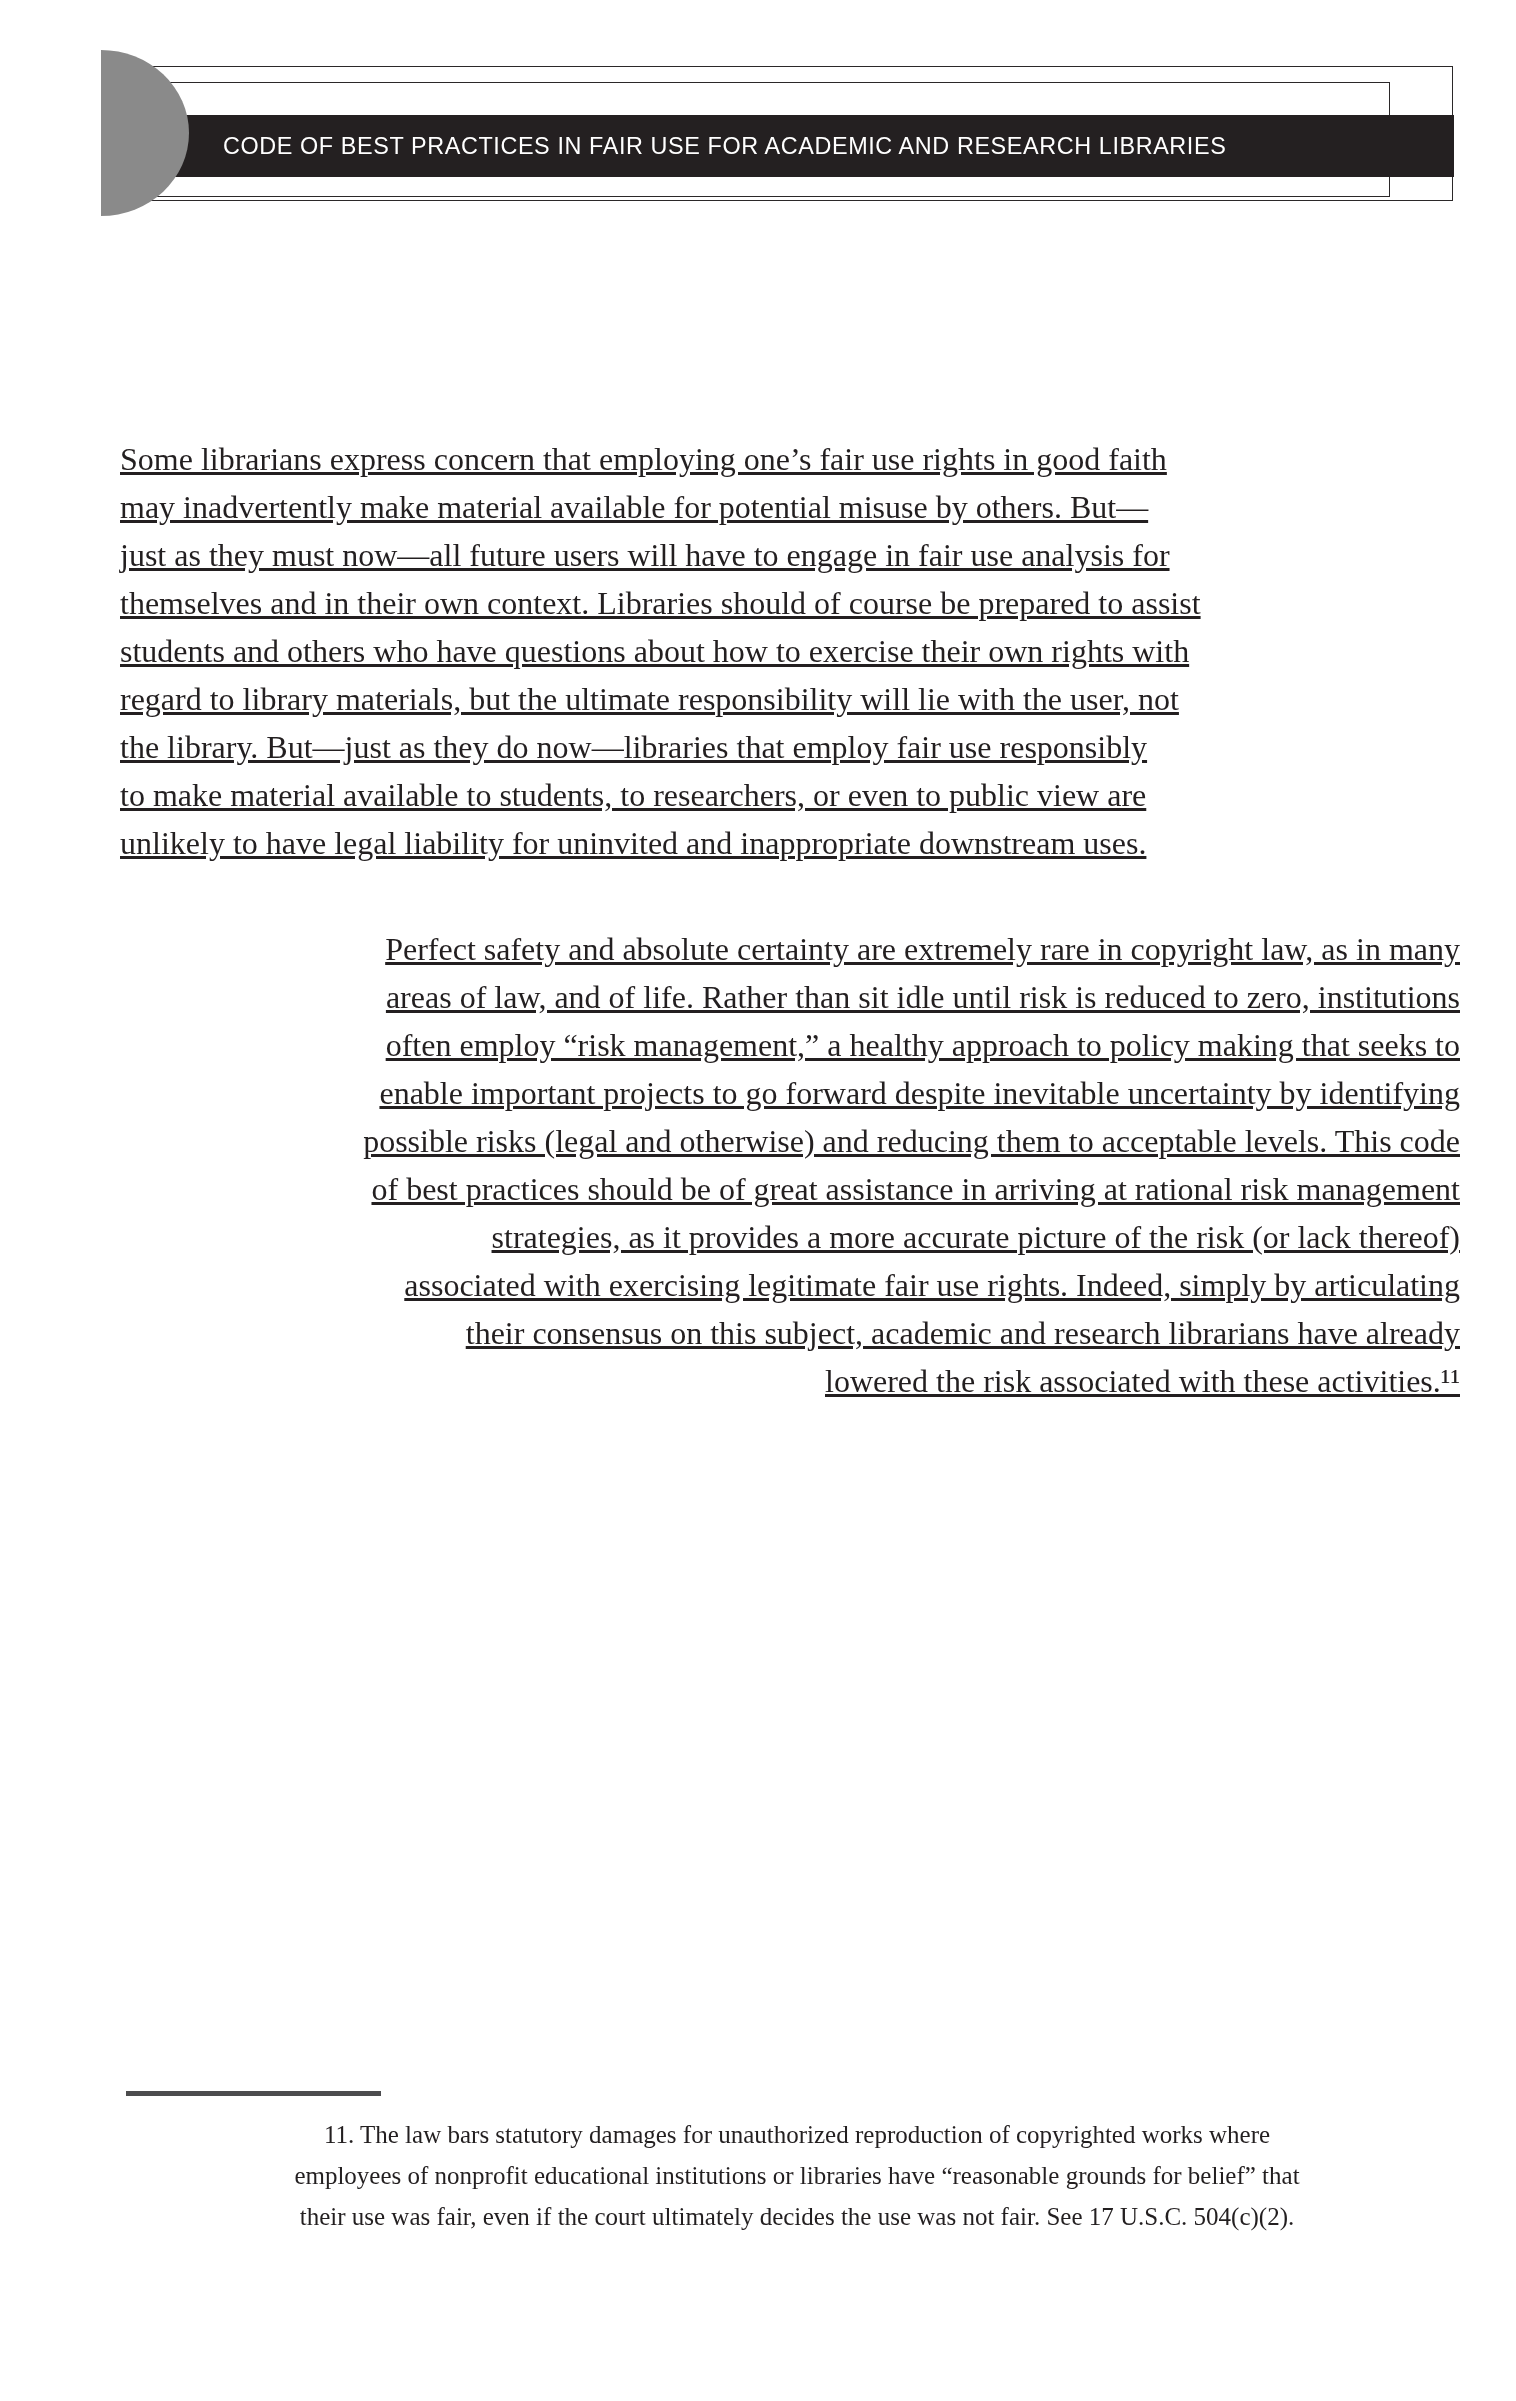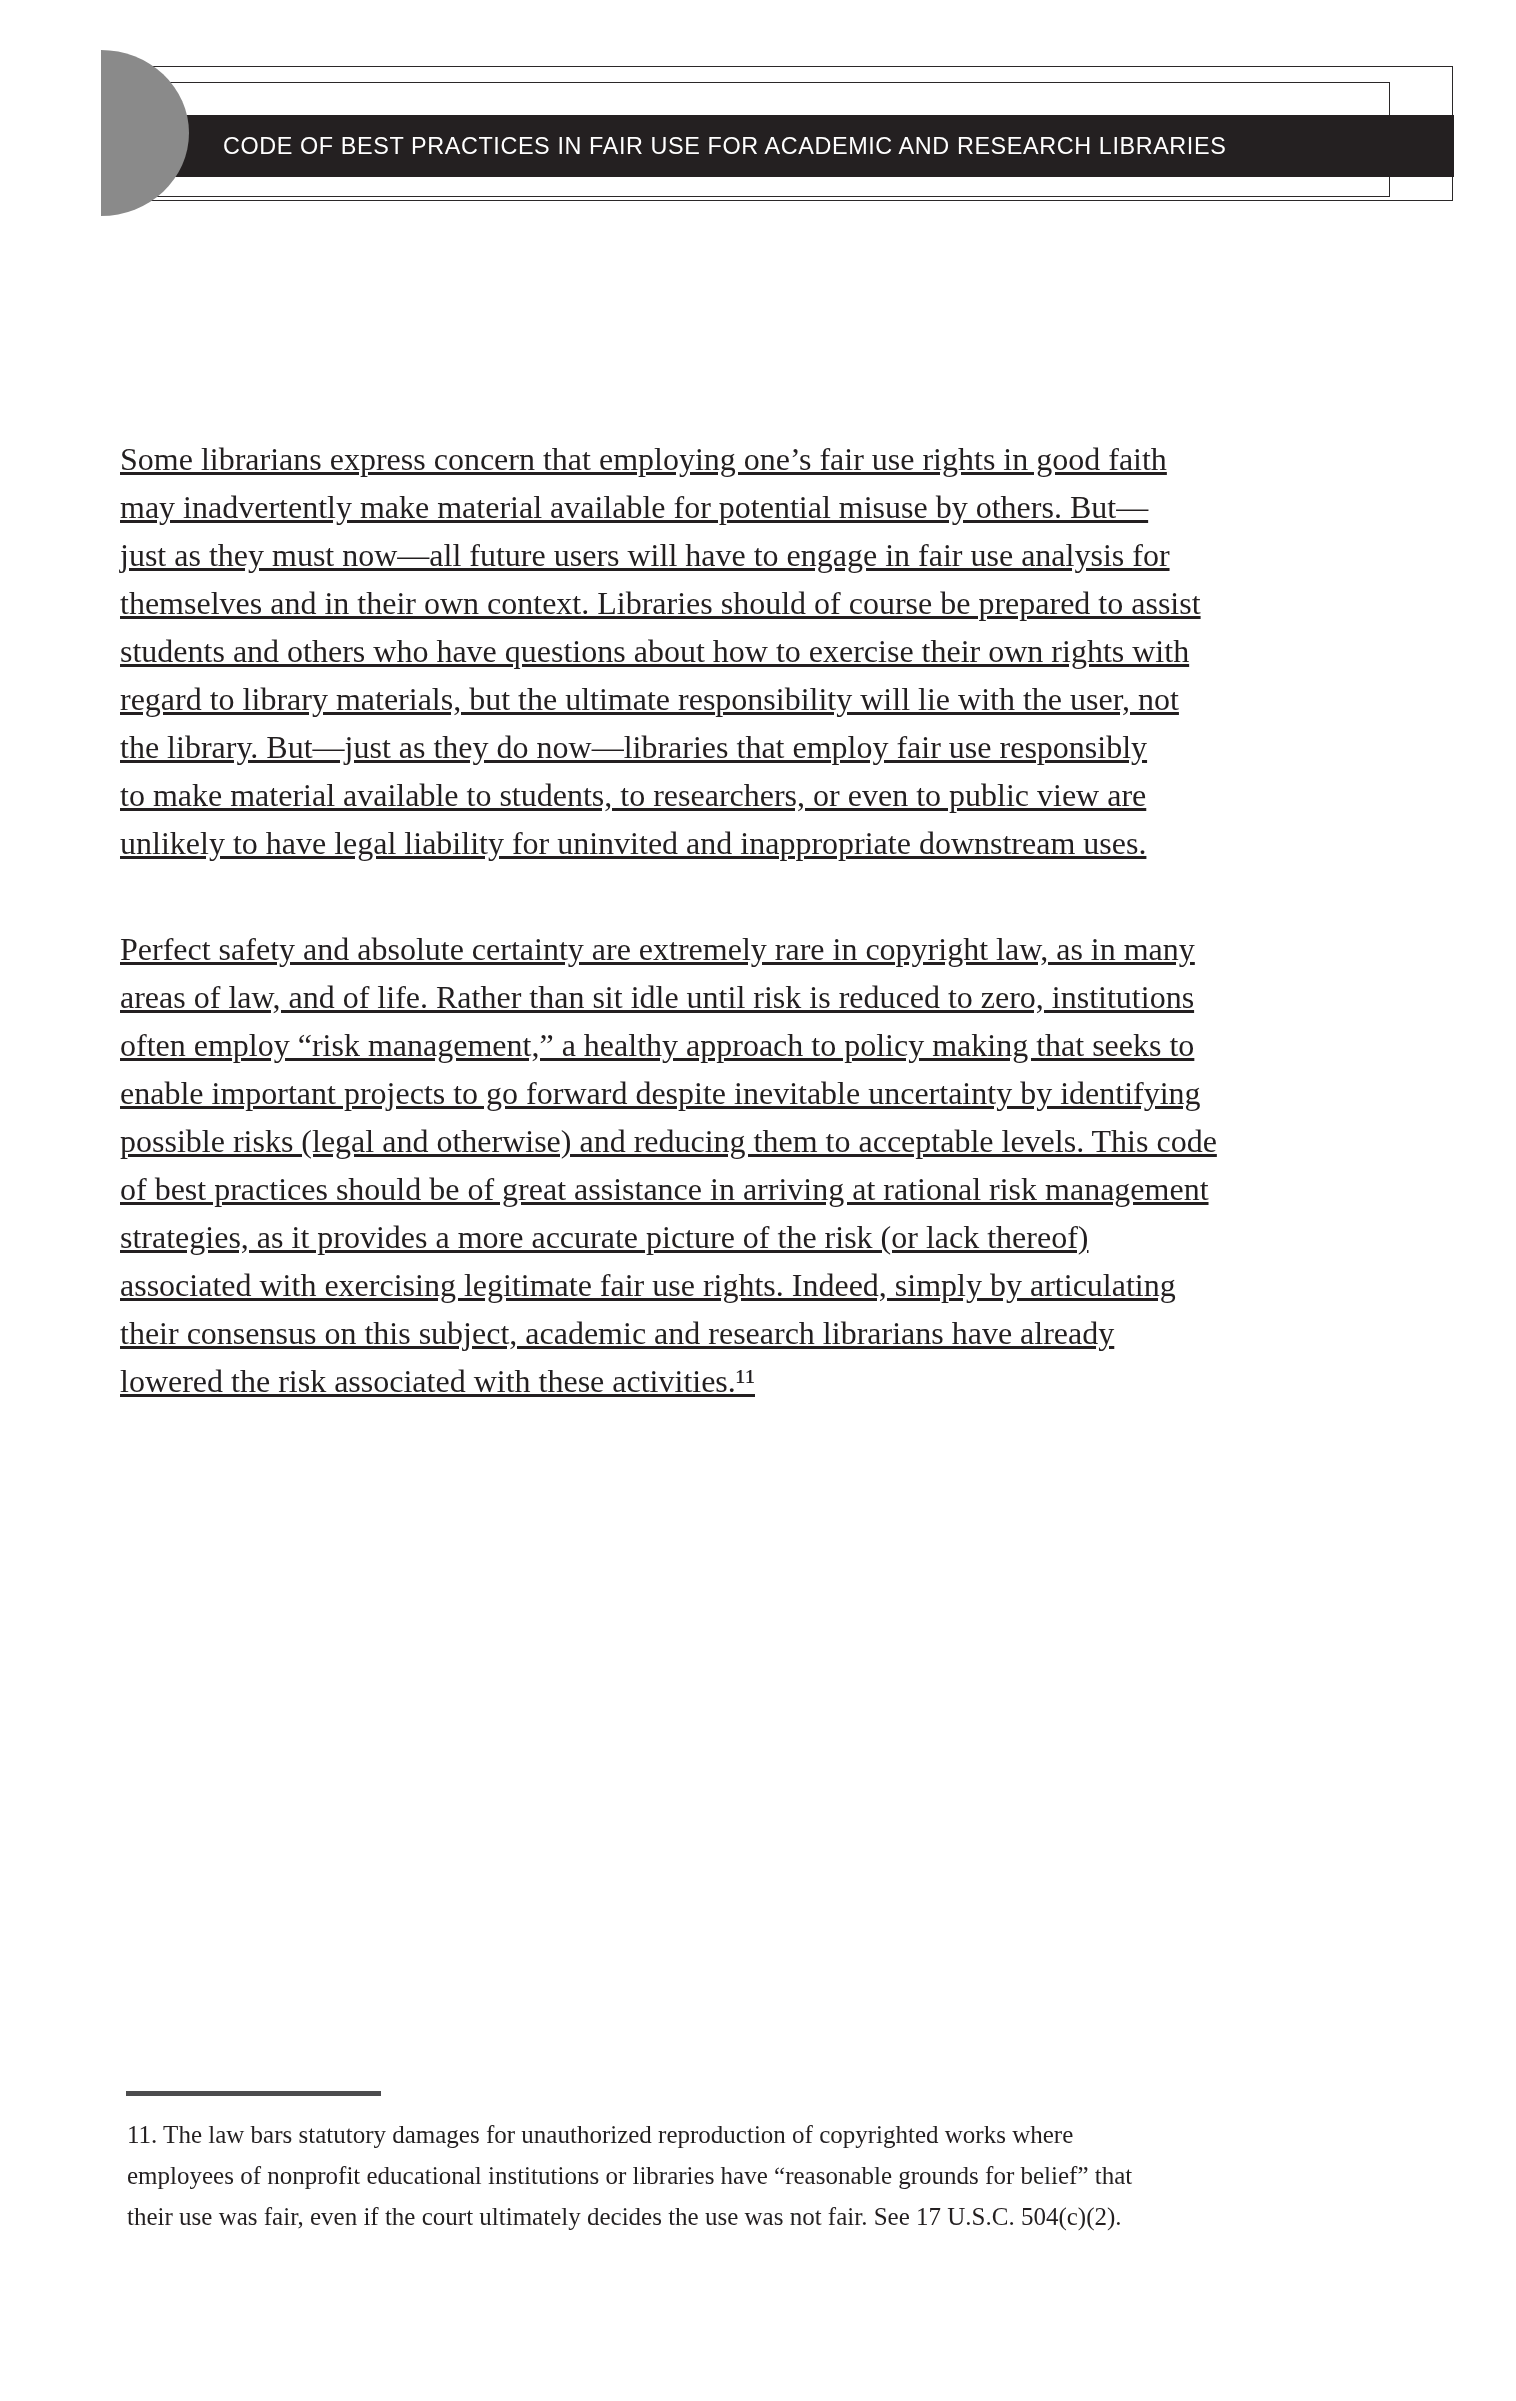--- a/index.html
+++ b/index.html
@@ -62,36 +62,37 @@
     position: absolute;
     left: 120px; top: 435px;
     width: 1340px;
   }
   .paragraph {
     font-size: 32px;
     line-height: 48px;
     white-space: pre-line;
     text-decoration: underline;
   }
-  .paragraph + .paragraph { margin-top: 58px; }
+  .paragraph + .paragraph { margin-top: 58px; text-align: right; }
 
   
   .footnote-rule {
     position: absolute;
     left: 126px; top: 2091px;
     width: 255px; height: 4.7px;
     background: #4c4c4e;
   }
   .footnote-text {
     position: absolute;
     left: 127px; top: 2114px;
     width: 1340px;
     font-size: 25px;
     line-height: 41px;
     white-space: pre-line;
+    text-align: center;
   }
 
   
   .page-number {
     position: absolute;
     left: 0; top: 2280px;
     width: 100%;
     text-align: center;
     font-family: "Liberation Sans", sans-serif;
     font-size: 31px;

